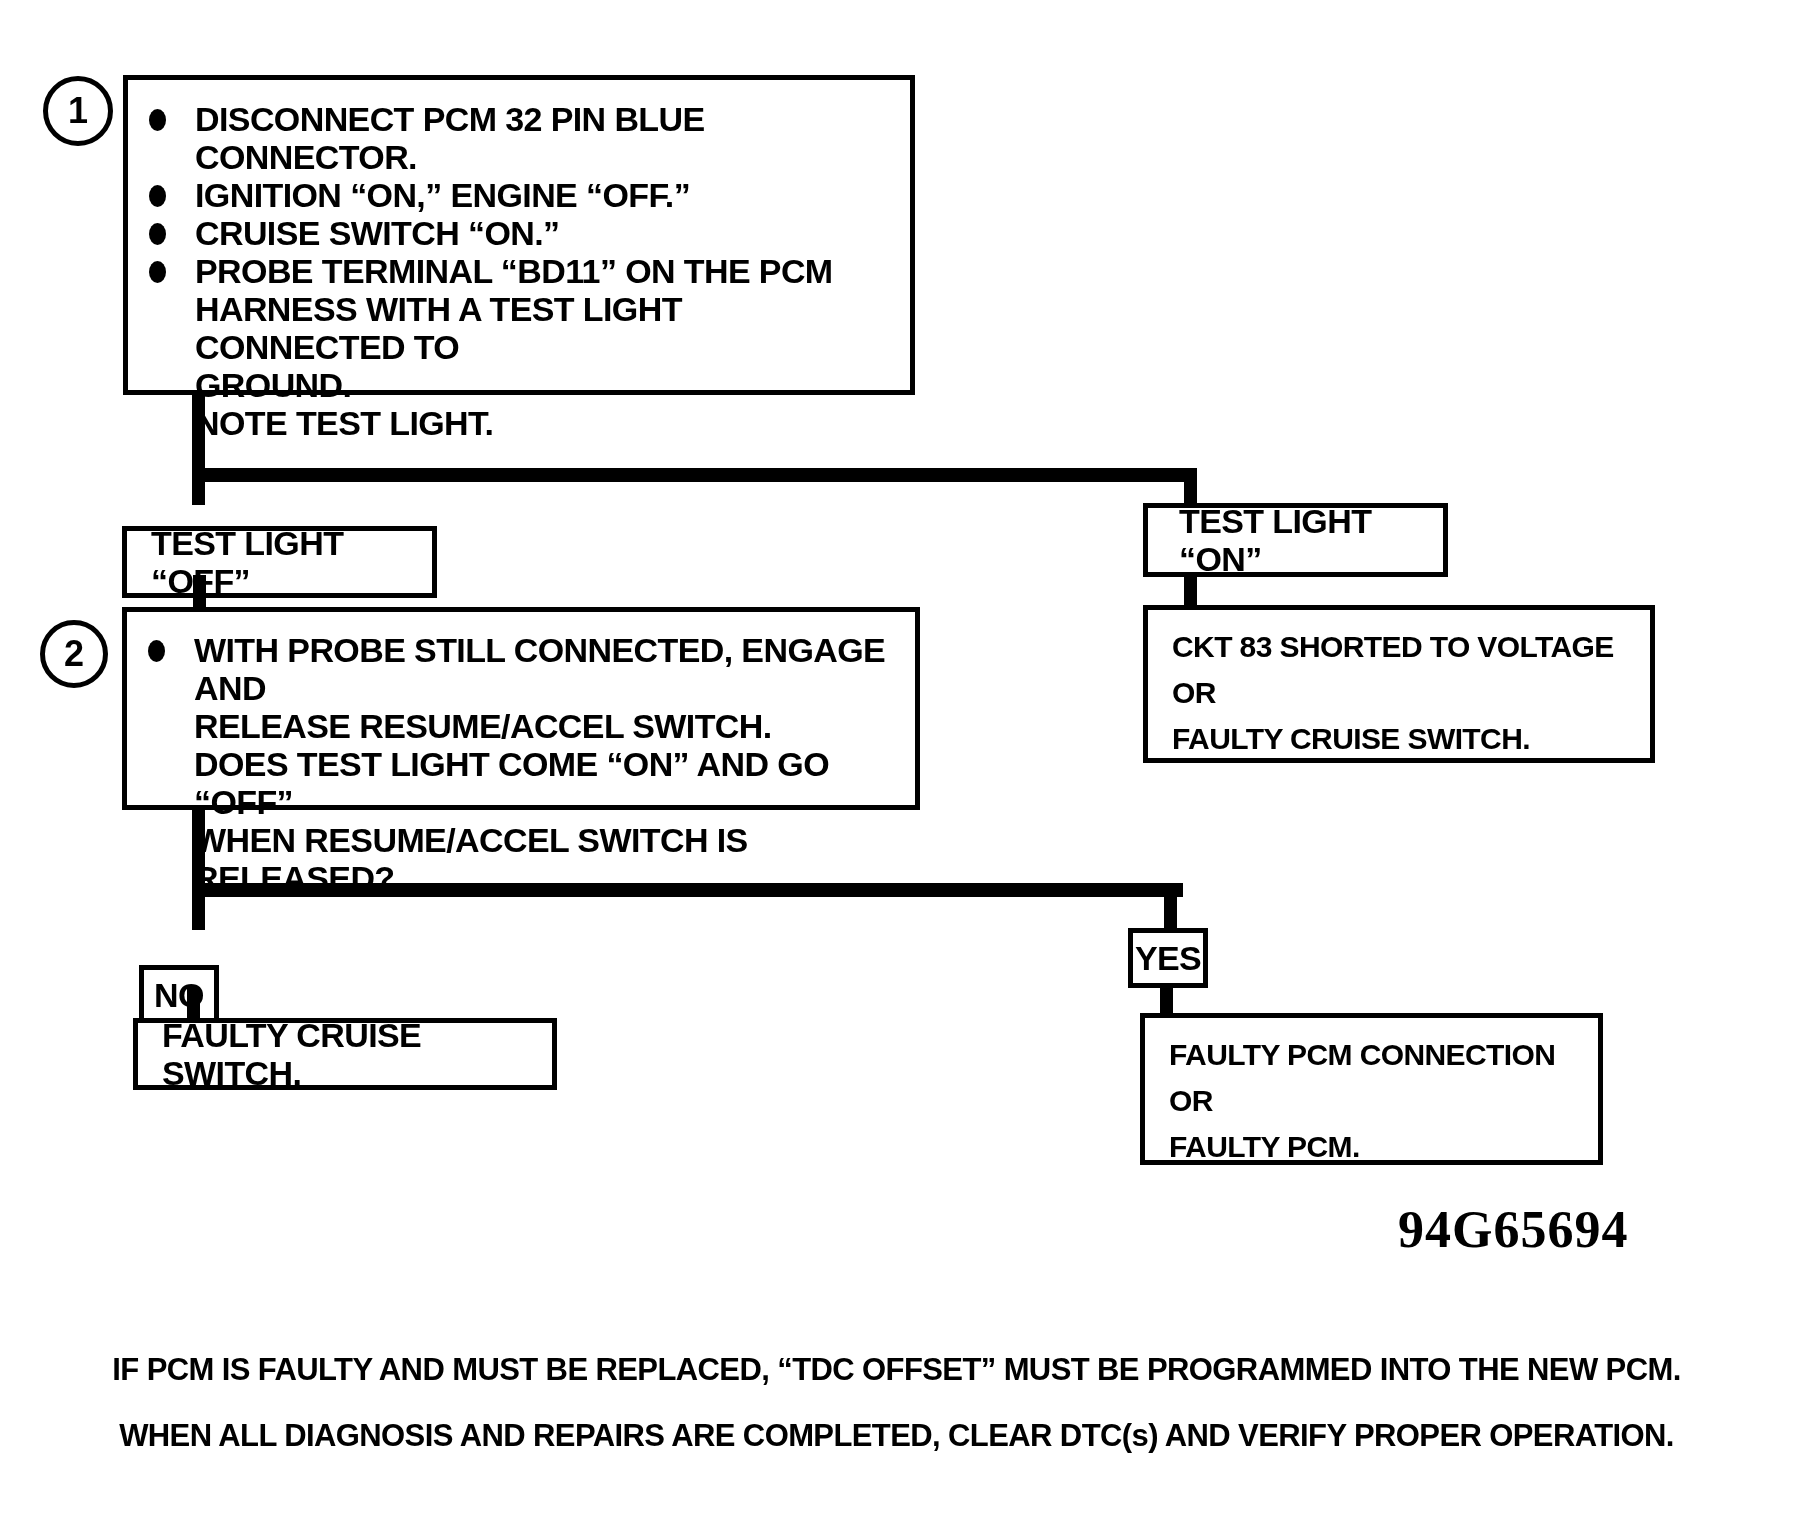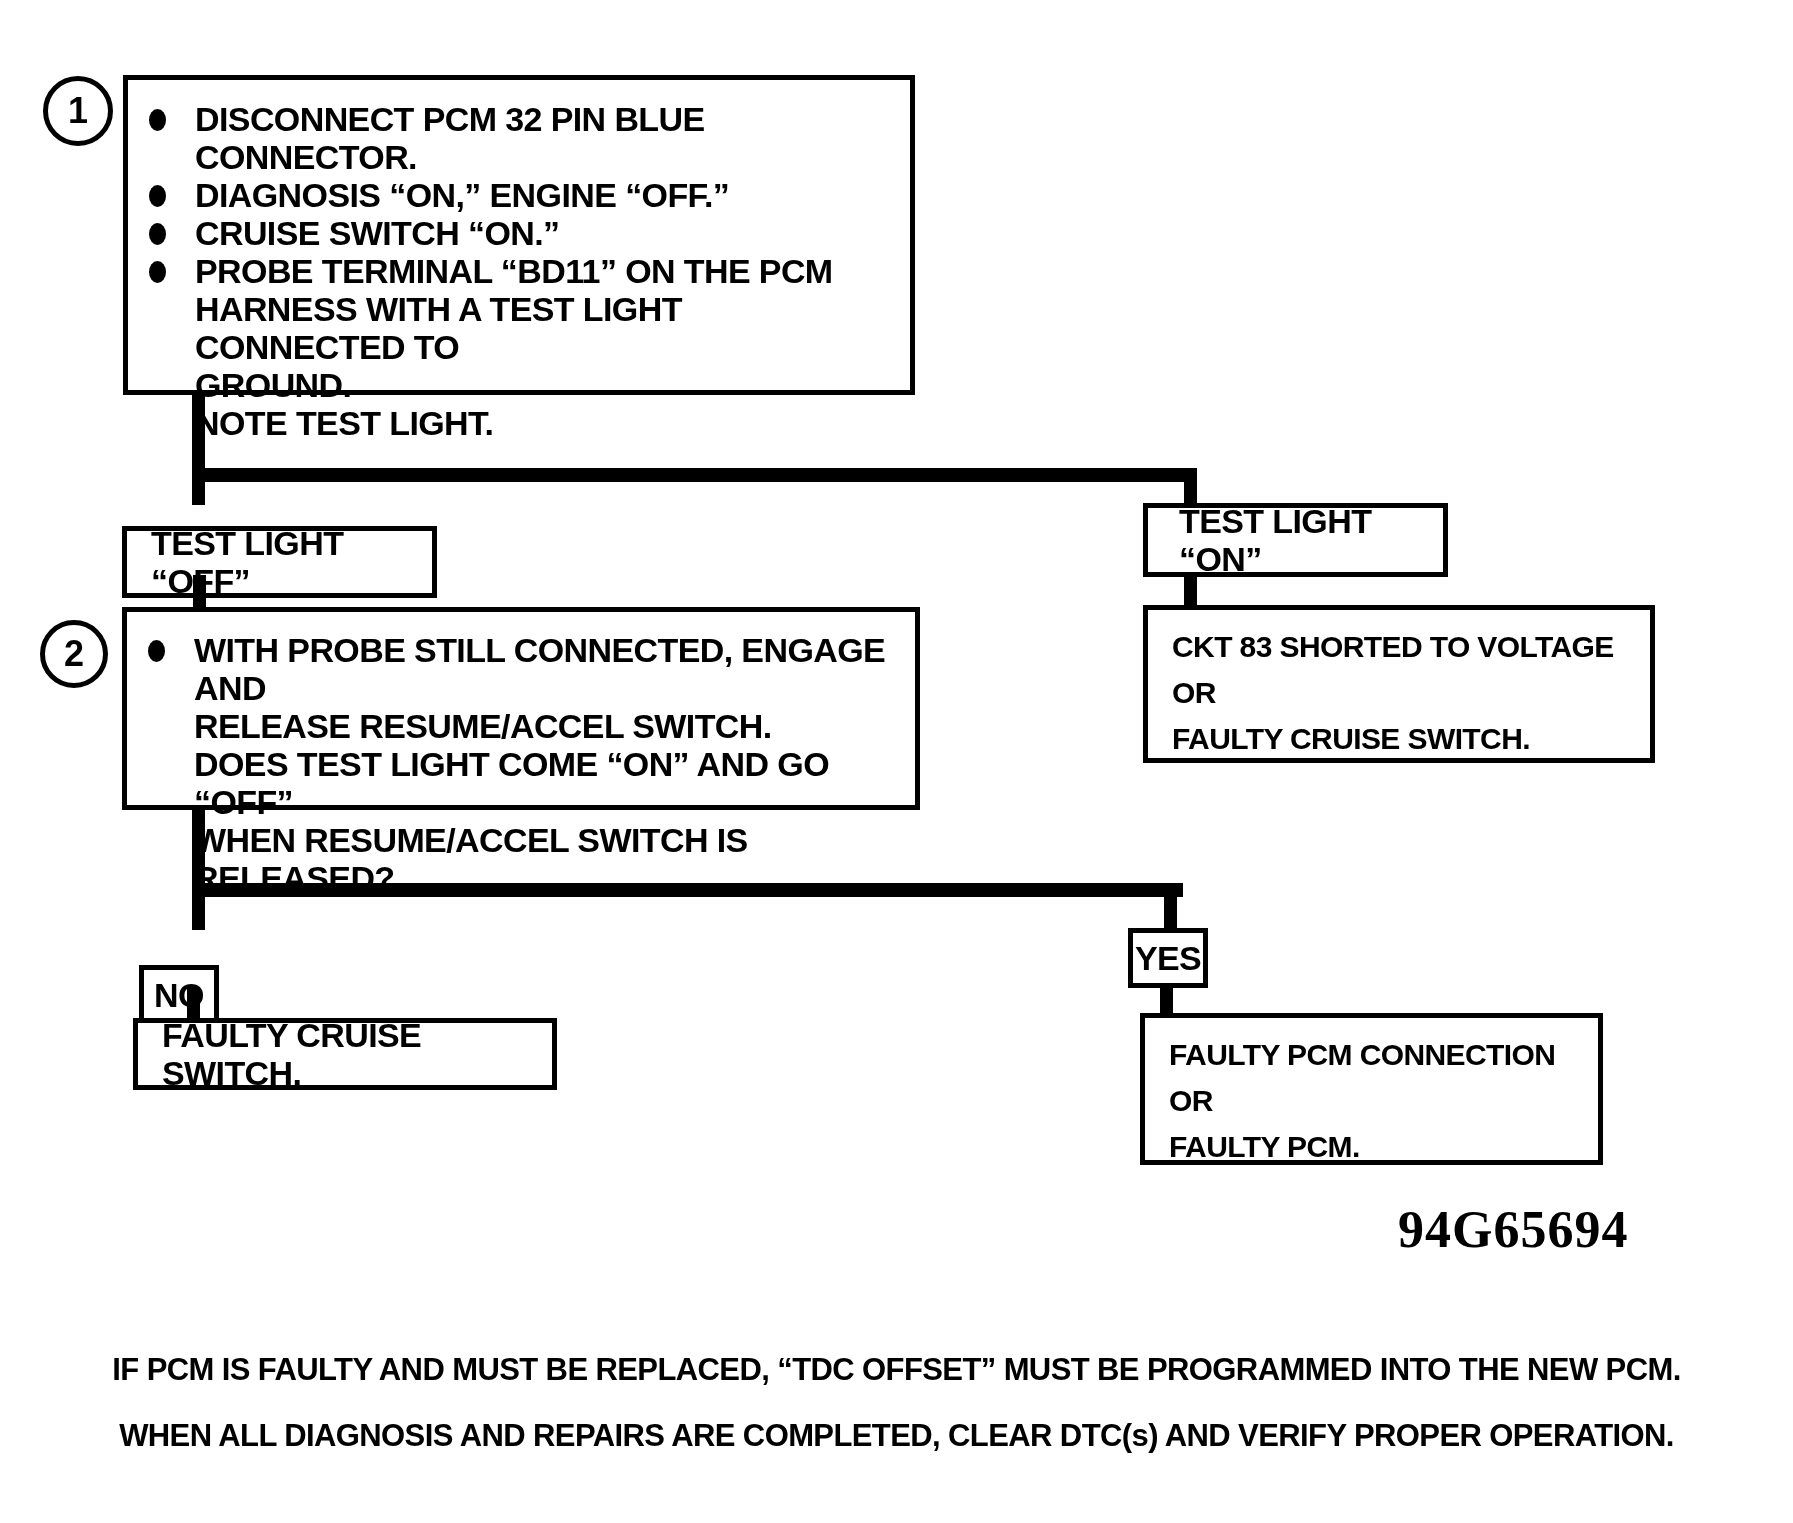--- a/index.html
+++ b/index.html
@@ -51,21 +51,21 @@
 
   <div class="box step-box" style="left:123px;top:75px;width:792px;height:320px;">
     <div class="bullet-row">
       <span class="bullet-dot"></span>
       <span class="bullet-gap"></span>
       <span class="flowtext">DISCONNECT PCM 32 PIN BLUE CONNECTOR.</span>
     </div>
     <div class="bullet-row">
       <span class="bullet-dot"></span>
       <span class="bullet-gap"></span>
-      <span class="flowtext">DIAGNOSIS “ON,” ENGINE “OFF.”</span>
+      <span class="flowtext">IGNITION “ON,” ENGINE “OFF.”</span>
     </div>
     <div class="bullet-row">
       <span class="bullet-dot"></span>
       <span class="bullet-gap"></span>
       <span class="flowtext">CRUISE SWITCH “ON.”</span>
     </div>
     <div class="bullet-row">
       <span class="bullet-dot"></span>
       <span class="bullet-gap"></span>
       <span class="flowtext">PROBE TERMINAL “BD11” ON THE PCM

